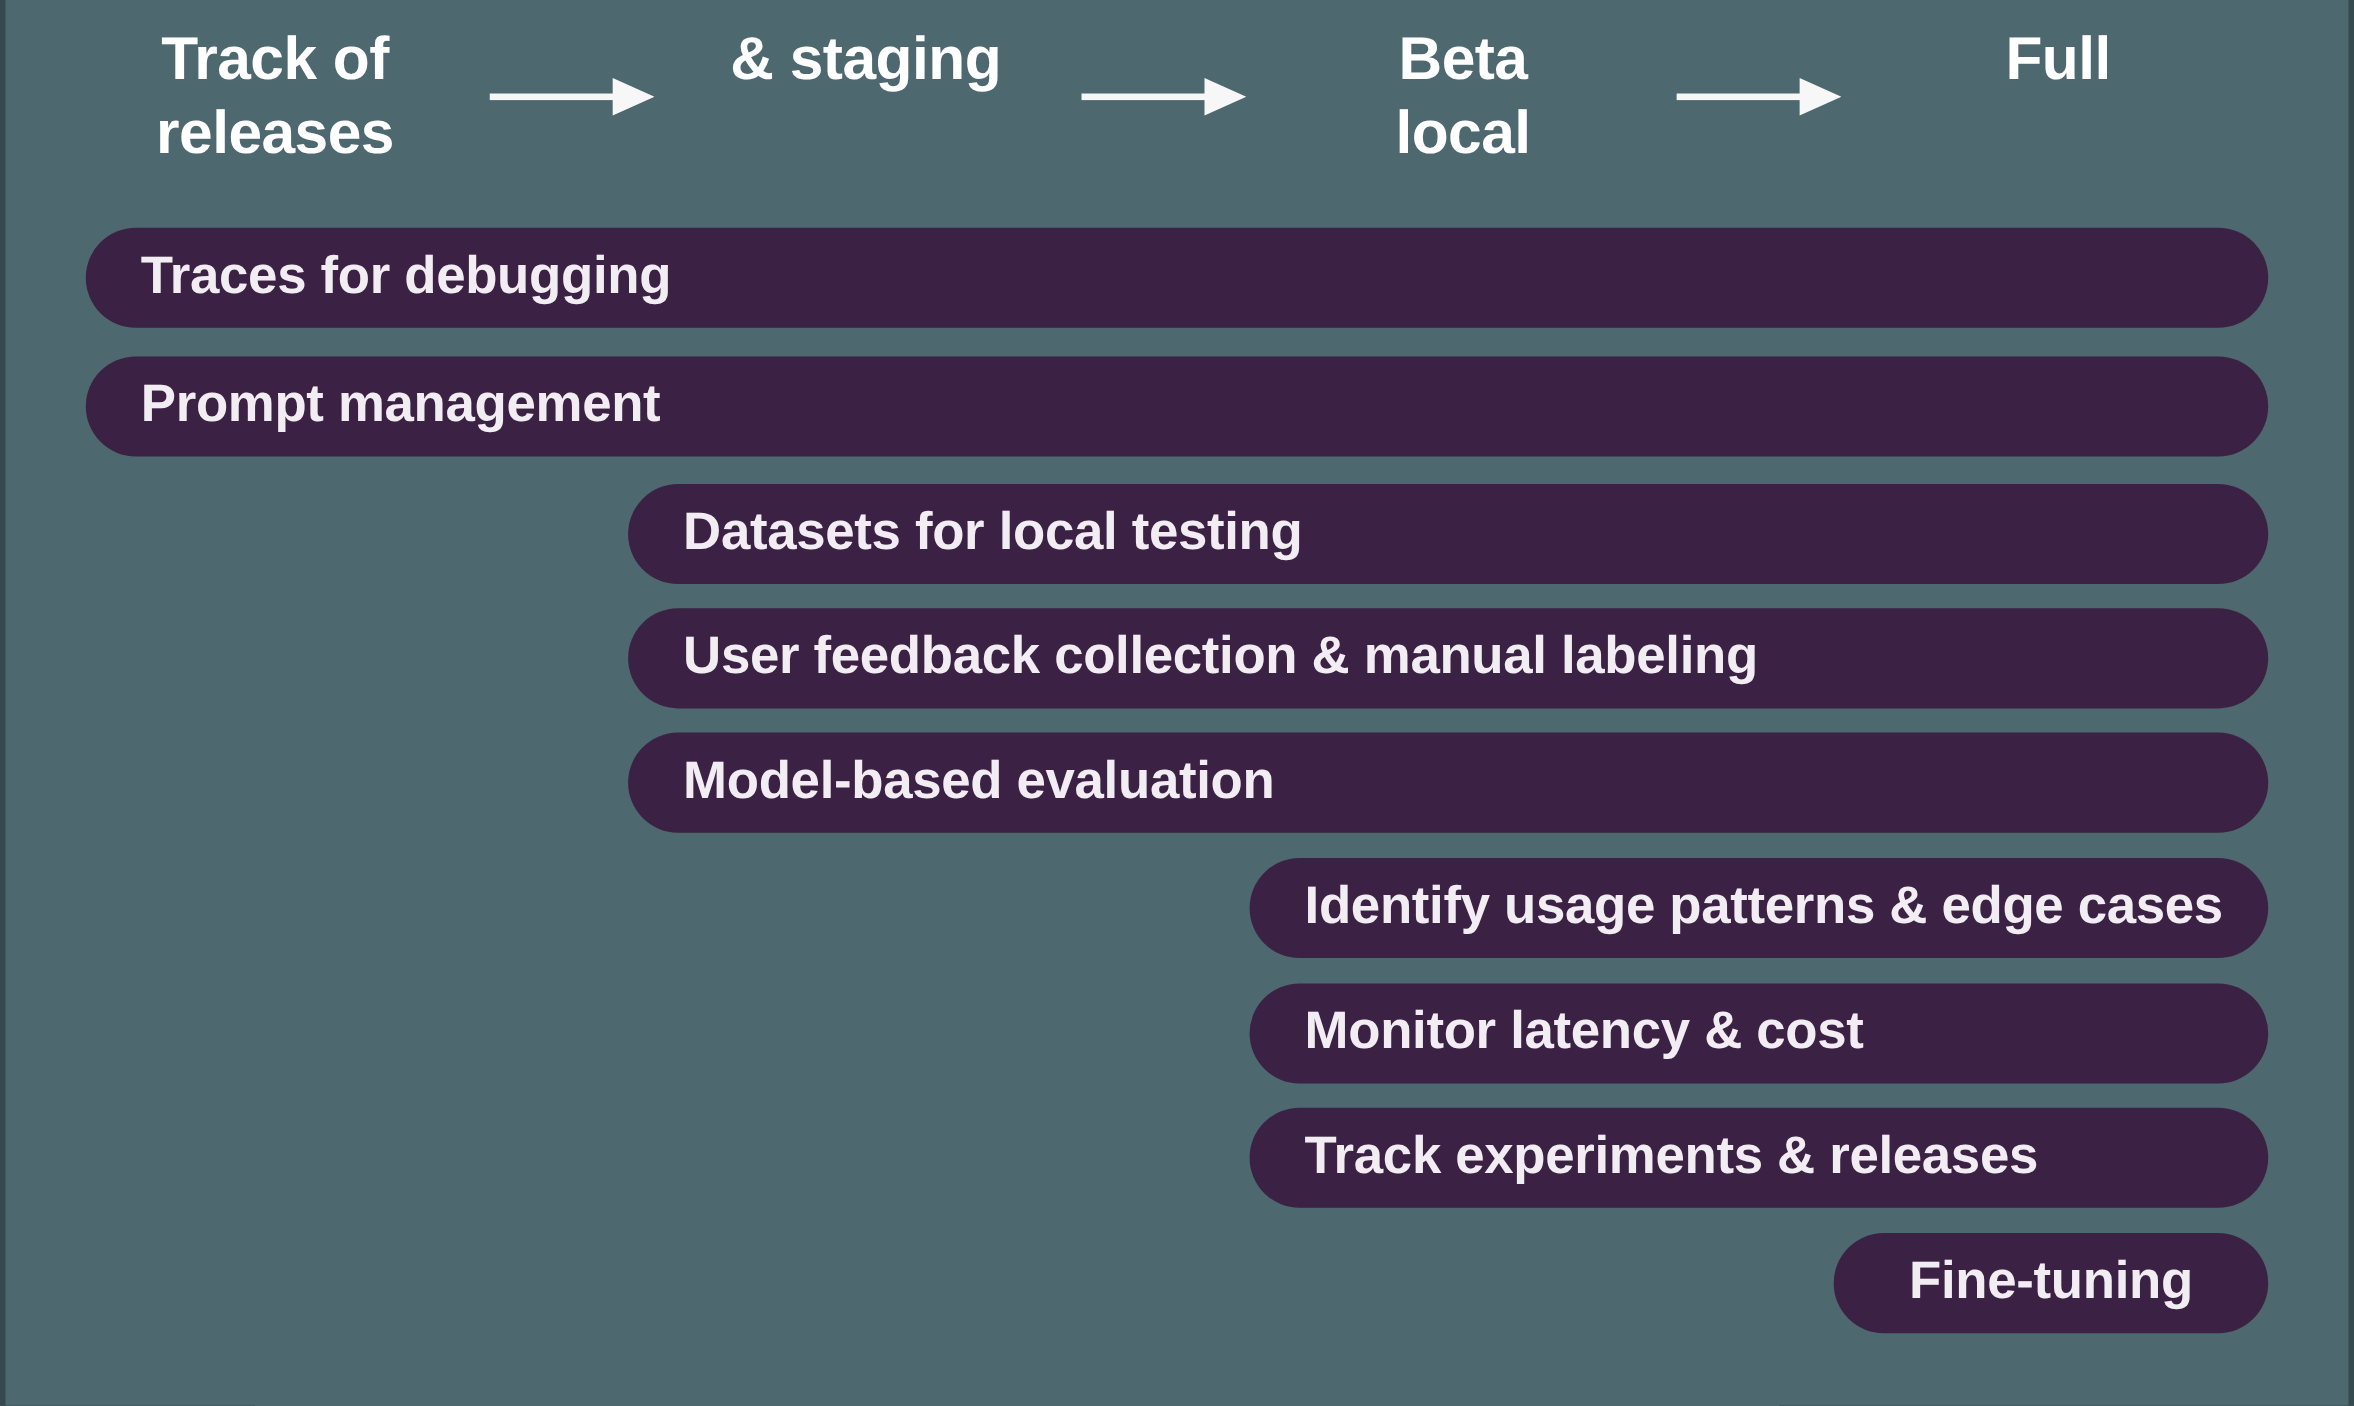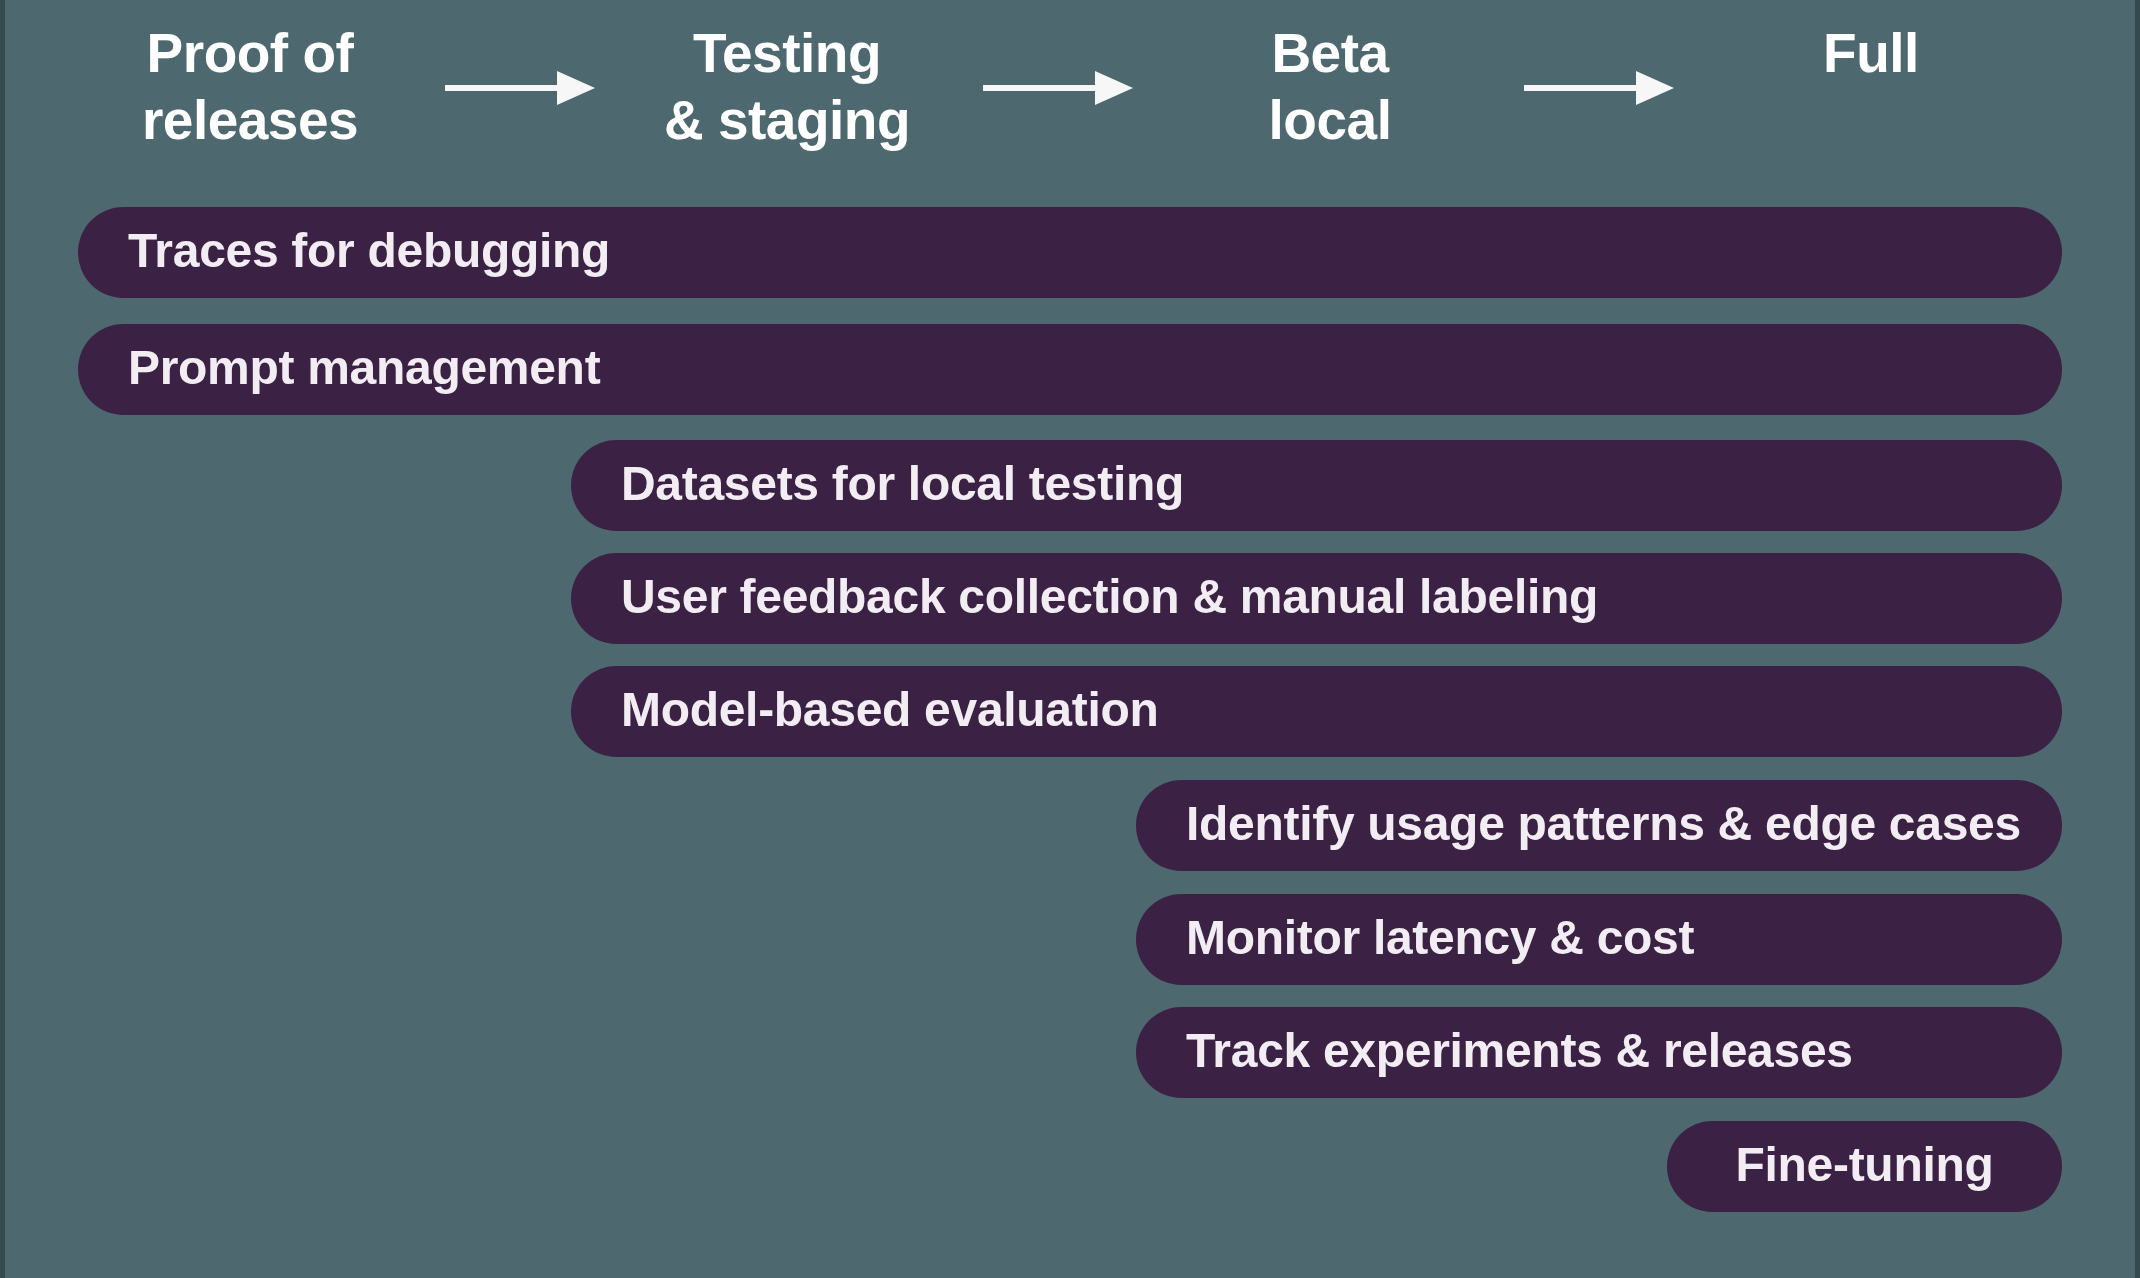--- a/index.html
+++ b/index.html
@@ -73,25 +73,24 @@
   .bar.center { justify-content: center; padding: 0 20px; }
 </style>
 </head>
 <body>
 
 <div class="canvas" style="--bg: #4d686e; --bar: #3b2143; --header-text: #ffffff; --bar-text: #f2edf3; --edge: #31454a;">
   <div class="edge-strip left"></div>
   <div class="edge-strip right"></div>
   <div id="stages-layer">
       <div class="stage-label" style="left: 250px;">
-        <div>Proof of</div>
+        <div>Track of</div>
         <div>releases</div>
       </div>
       <div class="stage-label" style="left: 787px;">
-        <div>Testing</div>
         <div>&amp; staging</div>
       </div>
       <div class="stage-label" style="left: 1330px;">
         <div>Beta</div>
         <div>local</div>
       </div>
       <div class="stage-label" style="left: 1871px;">
         <div>Full</div>
       </div>
     </div>

